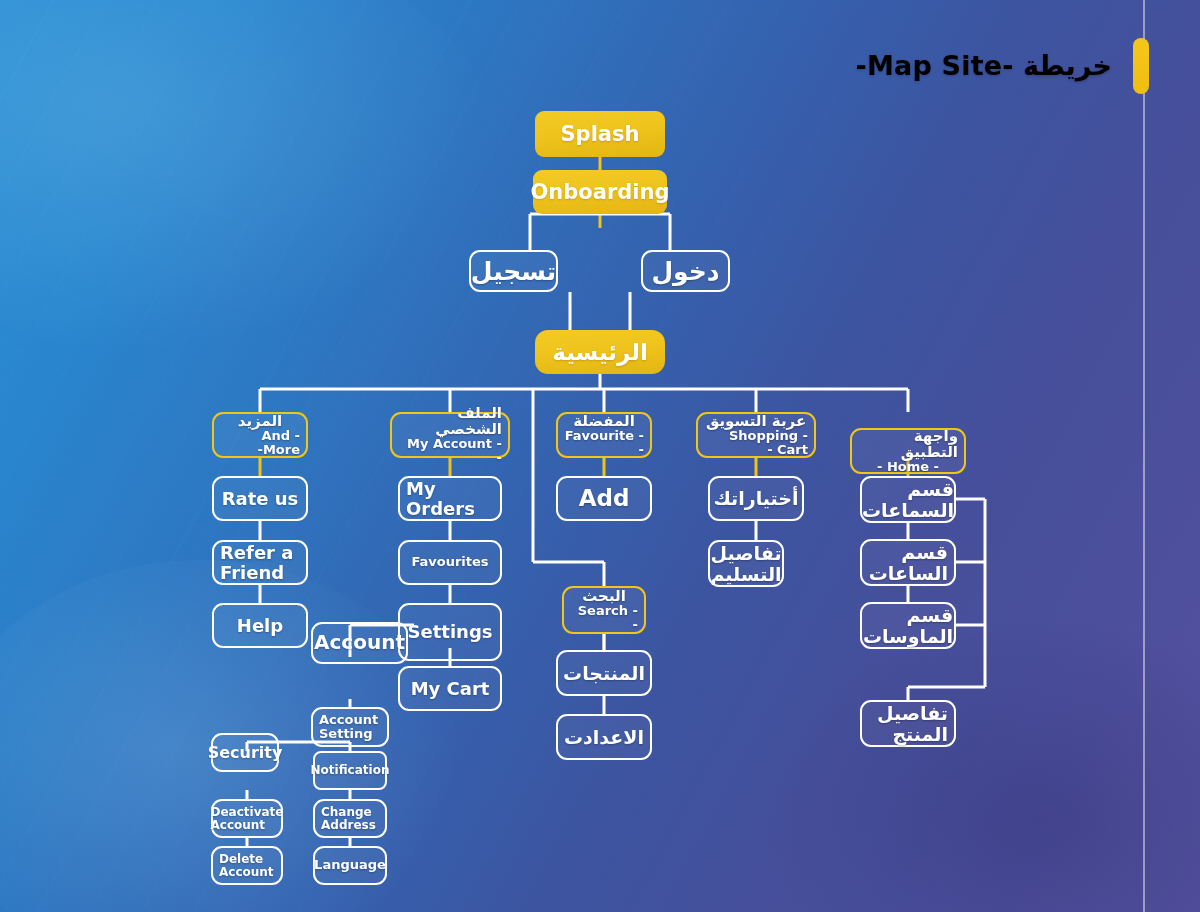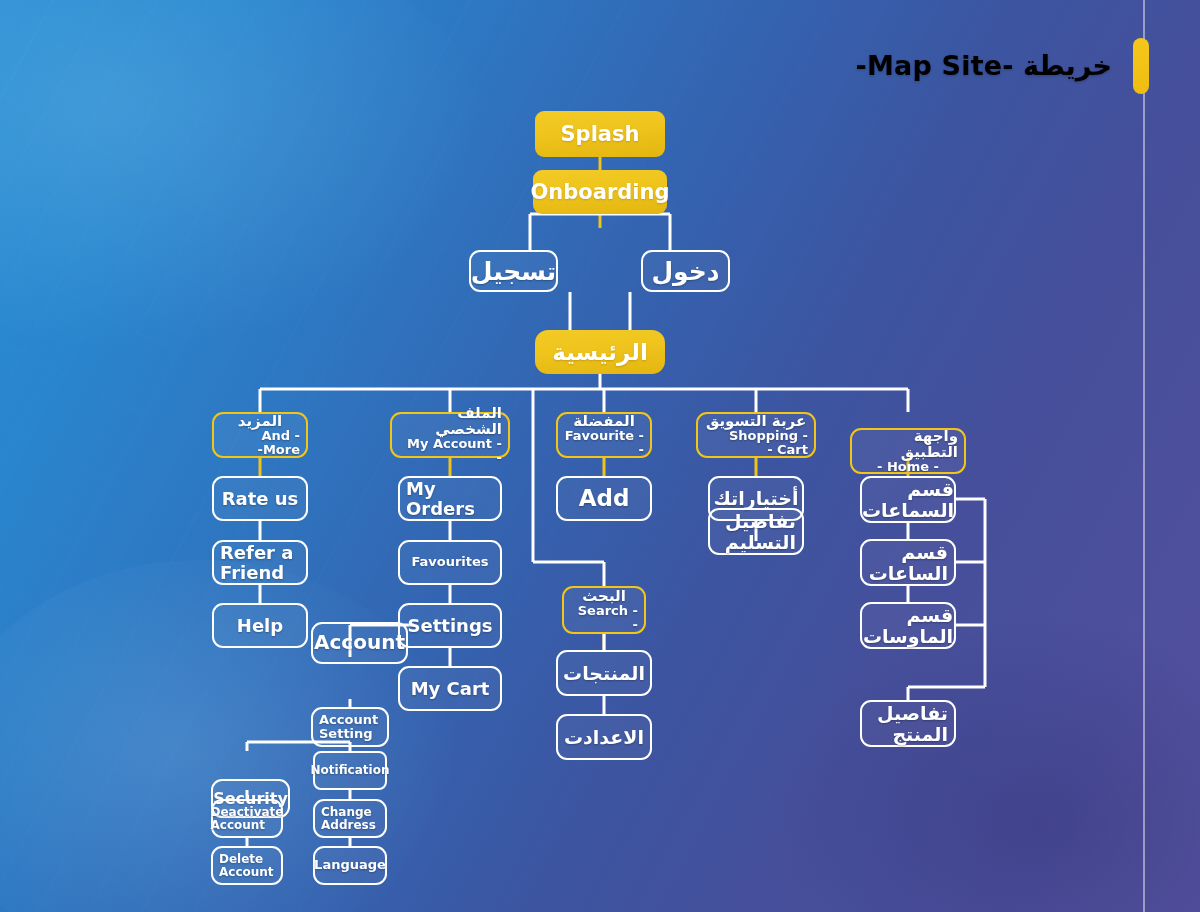--- a/index.html
+++ b/index.html
@@ -254,35 +254,35 @@
   <div class="node outline" style="left:212px; top:603px; width:96px; height:45px; font-size:18px;">
     <span>Help</span>
   </div>
 
   <div class="node outline" style="left:398px; top:476px; width:104px; height:45px; font-size:18px;">
     <span>My Orders</span>
   </div>
   <div class="node outline" style="left:398px; top:540px; width:104px; height:45px; font-size:13px;">
     <span>Favourites</span>
   </div>
-  <div class="node outline" style="left:398px; top:603px; width:104px; height:45px; font-size:18px;">
+  <div class="node outline" style="left:398px; top:603px; width:104px; height:58px; font-size:18px;">
     <span>Settings</span>
   </div>
   <div class="node outline" style="left:398px; top:666px; width:104px; height:45px; font-size:18px;">
     <span>My Cart</span>
   </div>
 
   <div class="node outline" style="left:311px; top:622px; width:97px; height:42px; font-size:20px;">
     <span>Account</span>
   </div>
   <div class="node outline" style="left:311px; top:707px; width:78px; height:40px; font-size:13px;">
     <span>Account Setting</span>
   </div>
 
-  <div class="node outline" style="left:211px; top:779px; width:79px; height:39px; font-size:16px;">
+  <div class="node outline" style="left:211px; top:733px; width:68px; height:39px; font-size:16px;">
     <span>Security</span>
   </div>
   <div class="node outline" style="left:211px; top:799px; width:72px; height:39px; font-size:12px;">
     <span>Deactivate Account</span>
   </div>
   <div class="node outline" style="left:211px; top:846px; width:72px; height:39px; font-size:12px;">
     <span>Delete Account</span>
   </div>
 
   <div class="node outline" style="left:313px; top:751px; width:74px; height:39px; font-size:12px;border-radius:8px;">
@@ -305,21 +305,21 @@
   <div class="node outline rtl" style="left:556px; top:650px; width:96px; height:46px; font-size:19px;">
     <span class="ar">المنتجات</span>
   </div>
   <div class="node outline rtl" style="left:556px; top:714px; width:96px; height:46px; font-size:19px;">
     <span class="ar">الاعدادت</span>
   </div>
 
   <div class="node outline rtl" style="left:708px; top:476px; width:96px; height:45px; font-size:19px;">
     <span class="ar">أختياراتك</span>
   </div>
-  <div class="node outline rtl" style="left:708px; top:508px; width:96px; height:47px; font-size:19px;">
+  <div class="node outline rtl" style="left:708px; top:540px; width:76px; height:47px; font-size:19px;">
     <span class="ar">تفاصيل التسليم</span>
   </div>
 
   <div class="node outline rtl" style="left:860px; top:476px; width:96px; height:47px; font-size:19px;">
     <span class="ar">قسم السماعات</span>
   </div>
   <div class="node outline rtl" style="left:860px; top:539px; width:96px; height:47px; font-size:19px;">
     <span class="ar">قسم الساعات</span>
   </div>
   <div class="node outline rtl" style="left:860px; top:602px; width:96px; height:47px; font-size:19px;">

